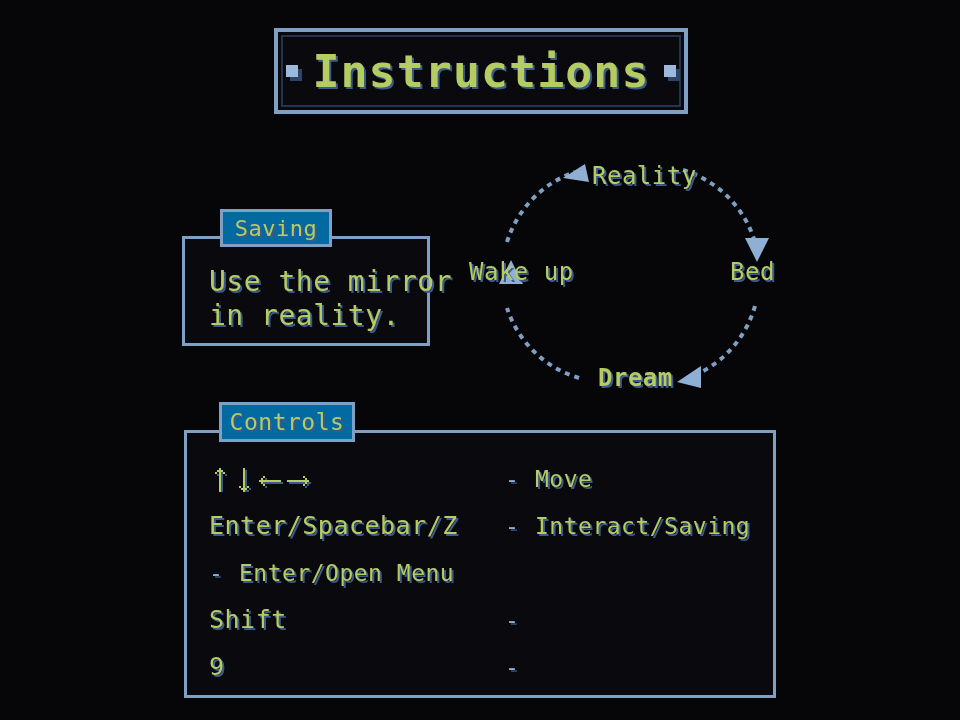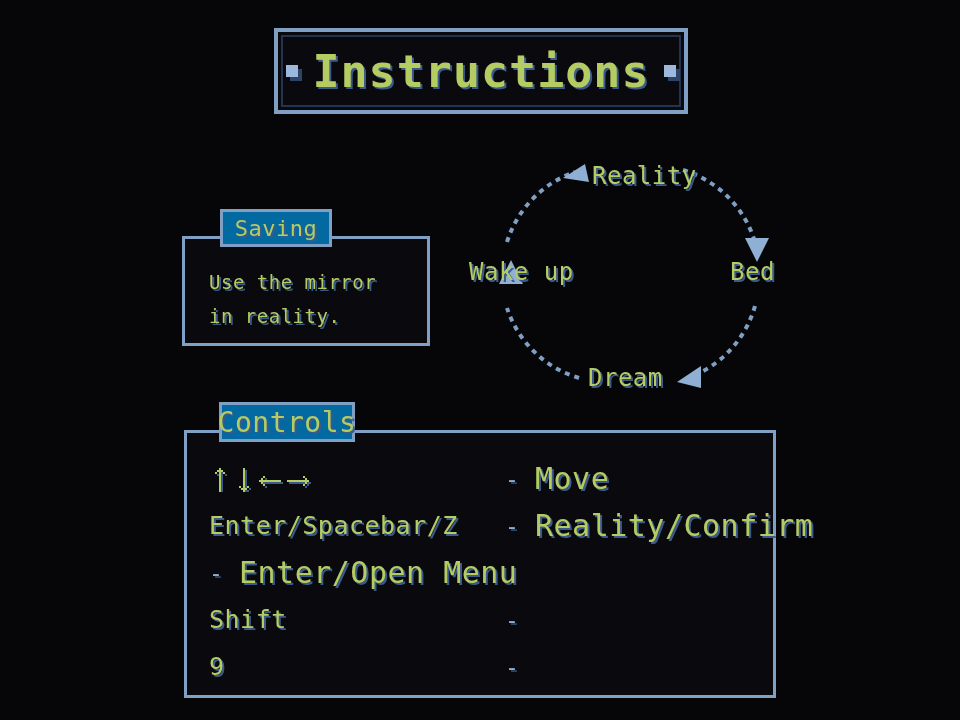--- a/index.html
+++ b/index.html
@@ -98,38 +98,38 @@
     left: 220px;
     top: 209px;
     width: 112px;
     height: 38px;
   }
   #saving-tab .px { font-size: 22px; }
   #saving-body {
     position: absolute;
     left: 24px;
     top: 26px;
-    font-size: 19px;
+    font-size: 28px;
     line-height: 34px;
   }
 
   
   #controls-panel {
     left: 184px;
     top: 430px;
     width: 592px;
     height: 268px;
   }
   #controls-tab {
     left: 219px;
     top: 402px;
     width: 136px;
     height: 40px;
   }
-  #controls-tab .px { font-size: 28px; }
+  #controls-tab .px { font-size: 23px; }
 
   #controls-list {
     position: absolute;
     left: 22px;
     top: 22px;
     right: 14px;
   }
   .ctrl-row {
     display: flex;
     align-items: center;
@@ -139,21 +139,21 @@
     width: 296px;
     font-size: 25px;
     flex: 0 0 auto;
   }
   .ctrl-dash {
     width: 30px;
     font-size: 23px;
     flex: 0 0 auto;
   }
   .ctrl-action {
-    font-size: 30px;
+    font-size: 23px;
   }
   .arrow-keys {
     display: flex;
     align-items: center;
     gap: 2px;
   }
   .arrow-keys svg { display: block; }
 
   
   #cycle {
@@ -168,21 +168,21 @@
     left: 0;
     top: 0;
   }
   .cyc-label {
     position: absolute;
     font-size: 24px;
     line-height: 1;
   }
   #cyc-reality { left: 137px; top: 18px; margin-top: 8px; }
   #cyc-bed     { left: 275px; top: 122px; }
-  #cyc-dream   { left: 133px; top: 228px; }
+  #cyc-dream   { left: 143px; top: 228px; font-weight: bold; }
   #cyc-wakeup  { left: 14px;  top: 122px; }
 </style>
 </head>
 <body>
 
 <div id="screen">
 
   <div id="title-panel" class="panel">
     <div id="title-inner">
       <span class="bullet"></span>
@@ -262,21 +262,21 @@
             </svg>
           </span>
         </span>
         <span class="ctrl-dash px px-blue">-</span>
         <span class="ctrl-action px">Move</span>
       </div>
 
       <div class="ctrl-row">
         <span class="ctrl-key px">Enter/Spacebar/Z</span>
         <span class="ctrl-dash px px-blue">-</span>
-        <span class="ctrl-action px">Reality/Confirm</span>
+        <span class="ctrl-action px">Interact/Saving</span>
       </div>
 
       <div class="ctrl-row">
         <span class="ctrl-dash px px-blue">-</span>
         <span class="ctrl-action px">Enter/Open Menu</span>
       </div>
 
       <div class="ctrl-row">
         <span class="ctrl-key px">Shift</span>
         <span class="ctrl-dash px px-blue">-</span>

